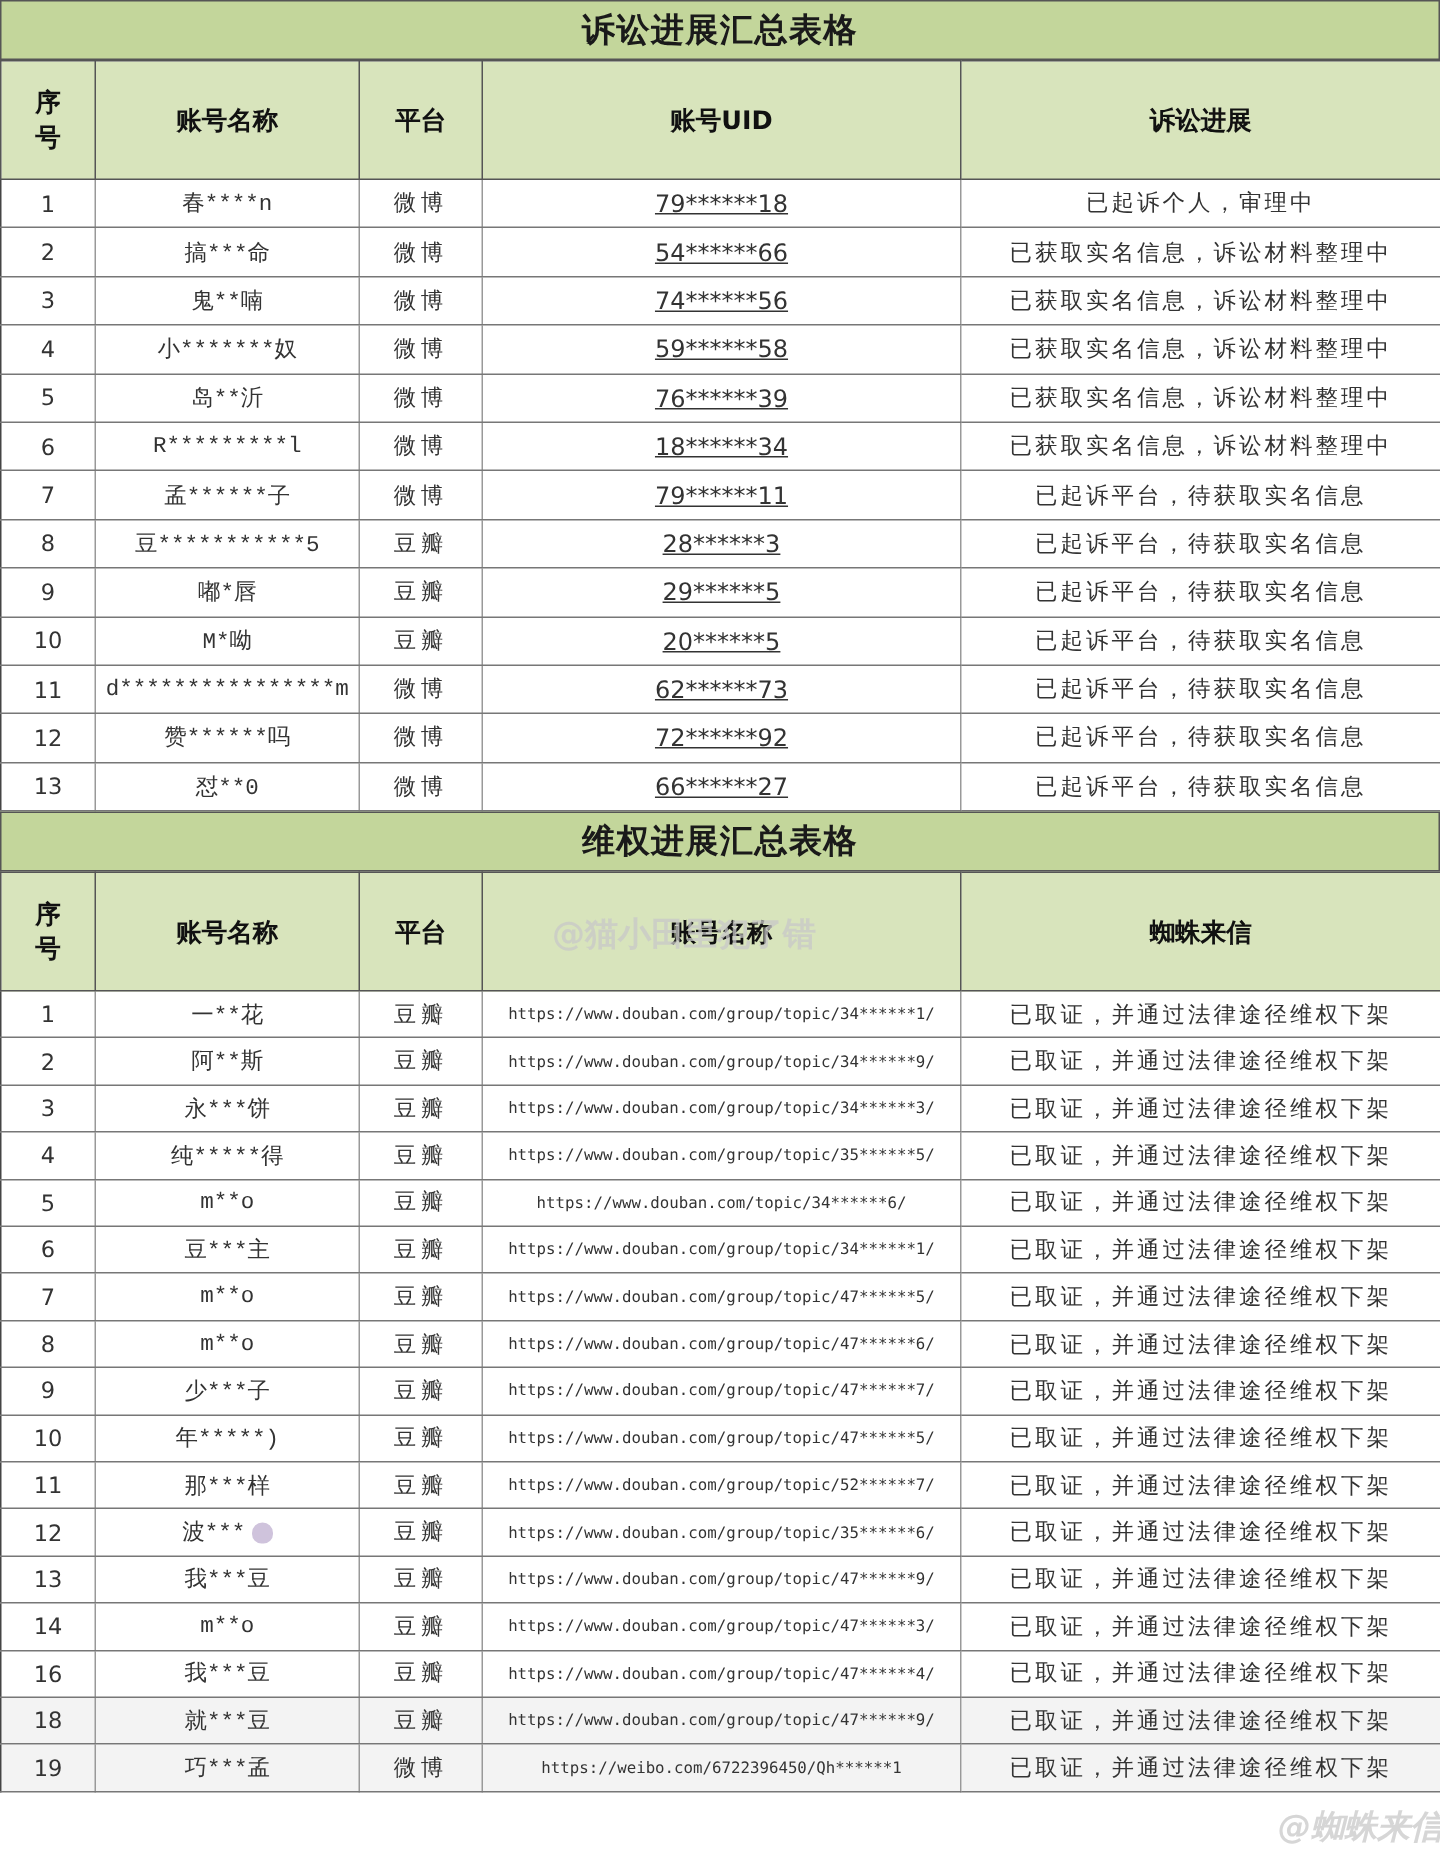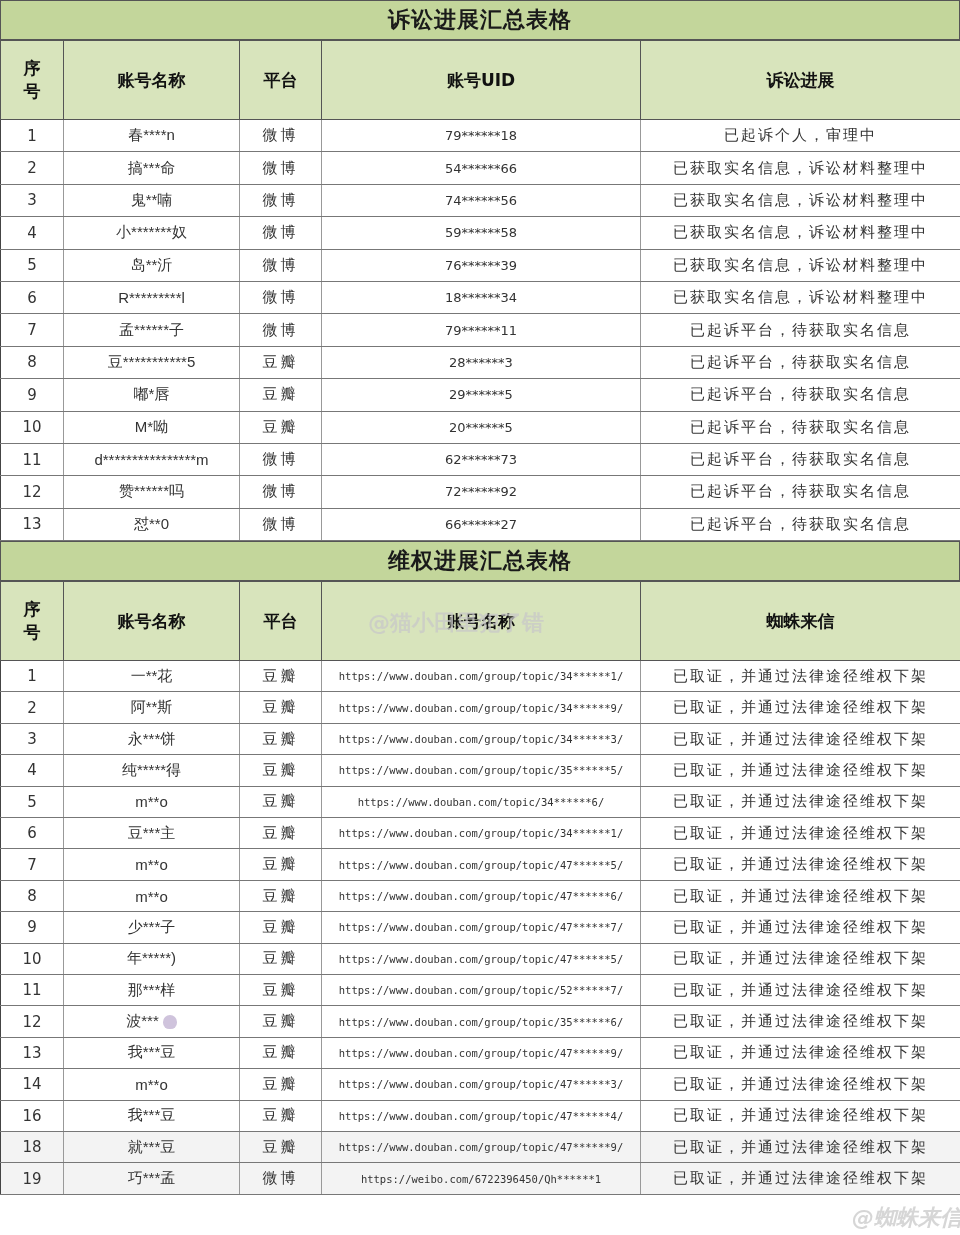--- a/index.html
+++ b/index.html
@@ -22,23 +22,23 @@
     }
     td {
       height: 31.4px; font-size: 15px; text-align: center; padding: 0;
       border-top: 1px solid #777; border-bottom: 1px solid #777;
       border-left: 1px solid #999; border-right: 1px solid #999;
       white-space: nowrap; overflow: hidden; color: #333;
     }
     td.idx { border-left: 1px solid #444; }
     td.prog { border-right: 1px solid #444; letter-spacing: 2px; font-family: "DejaVu Serif", serif; font-size: 15px; }
     td.plat { letter-spacing: 3px; font-family: "DejaVu Serif", serif; }
-    td.name { font-family: Liberation Sans, sans-serif; }
+    td.name { font-family: Liberation Mono, monospace; }
     td.url { font-family: "DejaVu Sans Mono", "Liberation Mono", monospace; font-size: 10.5px; color: #333; }
-    td.uid { font-size: 13px; }
+    td.uid { font-size: 16px; text-decoration: underline; }
     table.t2 td { height: 30.4px; }
     table.t2 tr:nth-child(n+16) td { background: #f3f3f3; }
     .watermark {
       position: absolute; font-size: 22px; color: rgba(200,200,200,0.75);
       font-weight: bold; pointer-events: none; white-space: nowrap;
     }
     .wm1 { left: 368px; top: 608px; }
     .wm2 { left: 852px; top: 1203px; font-style: italic; }
     .bunny { display: inline-block; width: 14px; height: 14px; border-radius: 50% 50% 45% 45%;
              background: #cfc3dc; vertical-align: middle; margin-left: 4px; position: relative; }

